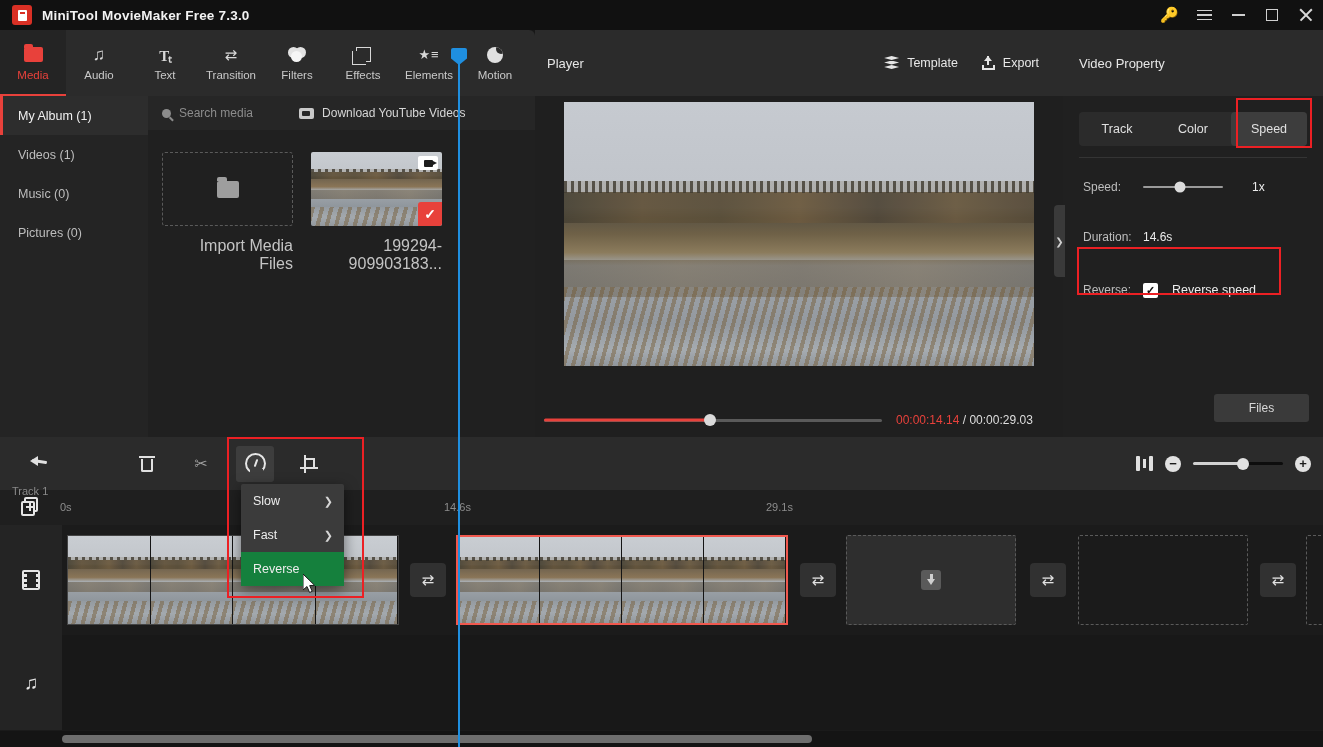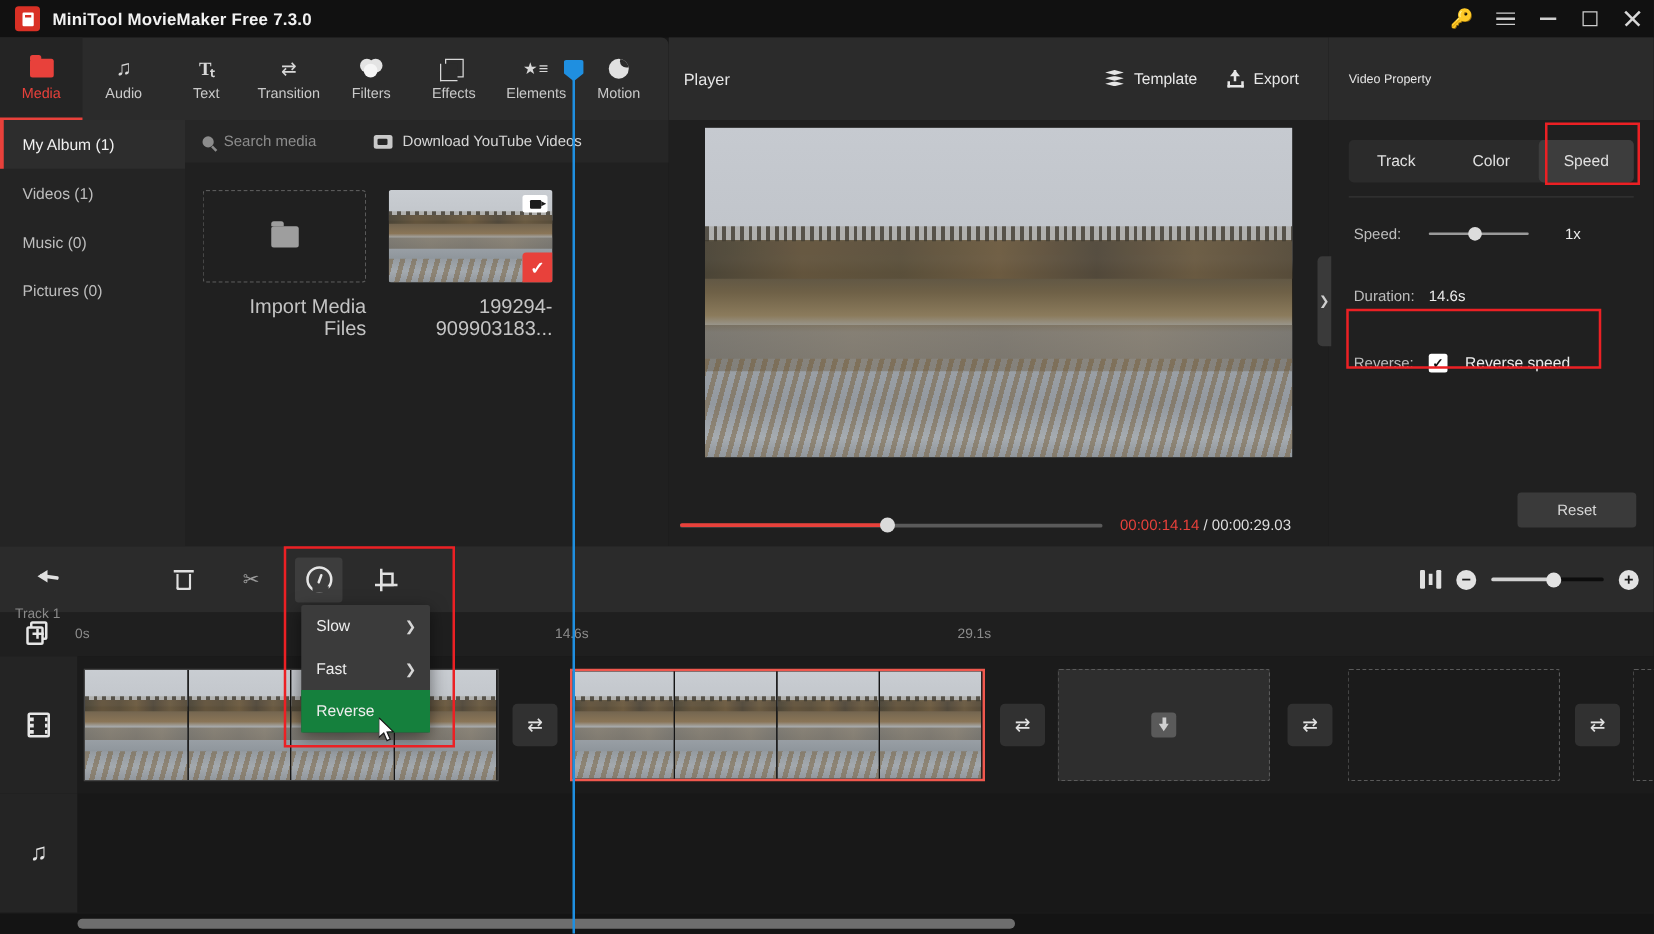--- a/index.html
+++ b/index.html
@@ -148,21 +148,21 @@
   #fsbtn .c{position:absolute;width:6px;height:5px;border:2px solid #e0e0e0;}
   #fsbtn .c1{left:0;top:0;border-right:none;border-bottom:none;}
   #fsbtn .c2{right:0;top:0;border-left:none;border-bottom:none;}
   #fsbtn .c3{left:0;bottom:0;border-right:none;border-top:none;}
   #fsbtn .c4{right:0;bottom:0;border-left:none;border-top:none;}
   #fsbtn .mid{position:absolute;left:4px;top:5px;width:10px;height:6px;background:#e0e0e0;}
 
   
   #proppanel{position:absolute;left:1063px;top:30px;width:260px;height:407px;background:#202020;}
   #prophead{height:66px;background:#2b2b2b;display:flex;align-items:center;border-top-left-radius:0;}
-  #prophead .t{margin-left:16px;font-size:10px;color:#e6e6e6;}
+  #prophead .t{margin-left:16px;font-size:13px;color:#e6e6e6;}
   #collapse{position:absolute;left:-9px;top:175px;width:11px;height:72px;background:#3a3a3a;border-radius:4px 0 0 4px;display:flex;align-items:center;justify-content:center;color:#cfcfcf;font-size:10px;}
   #tabsrow{margin:16px 16px 0 16px;height:34px;background:#2b2b2b;border-radius:4px;display:flex;}
   .ptab{flex:1;display:flex;align-items:center;justify-content:center;font-size:12.5px;color:#e0e0e0;border-radius:4px;}
   .ptab.active{background:#3d3d3d;}
   #tabdiv{margin:11px 16px 0 16px;height:1px;background:#343434;}
   .prow{display:flex;align-items:center;margin-left:20px;font-size:12px;color:#bdbdbd;}
   #speedrow{margin-top:19px;height:20px;}
   #speedrow .lbl{width:60px;}
   #spwrap{width:80px;height:14px;position:relative;display:flex;align-items:center;}
   #sptrack{width:100%;height:2.5px;background:#9a9a9a;border-radius:2px;}
@@ -511,21 +511,21 @@
       <div class="v">14.6s</div>
     </div>
 
     <div class="prow" id="revrow">
       <div class="lbl">Reverse:</div>
       <div class="cbox">✓</div>
       <div class="ctext">Reverse speed</div>
     </div>
 
     <div id="resetbtn">
-        <span>Reset</span>
+        <span>Files</span>
       </div>
   </div>
 
   <div id="timeline">
 
     <div id="tltools">
       <div class="ttbtn" style="margin-left:12px">
           <div class="undo"></div>
         </div>
       <div class="ttbtn">

